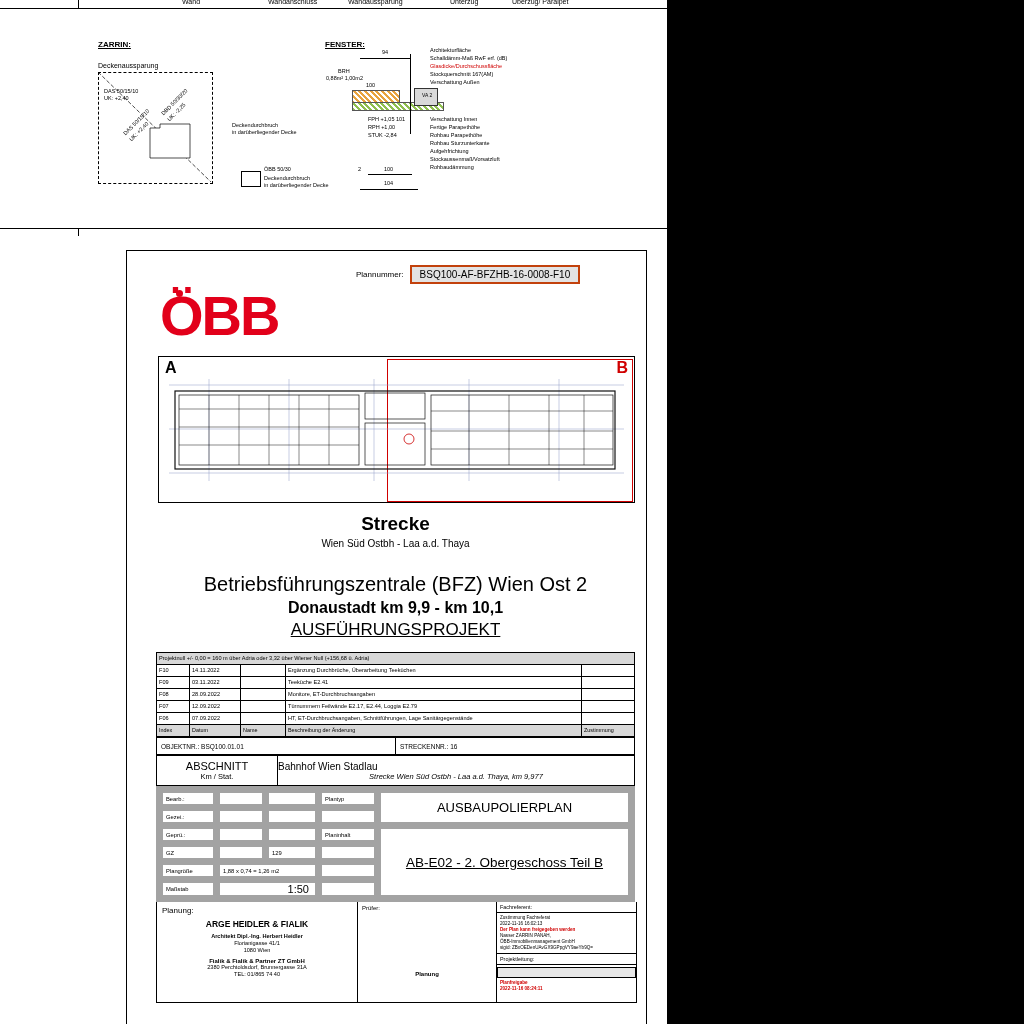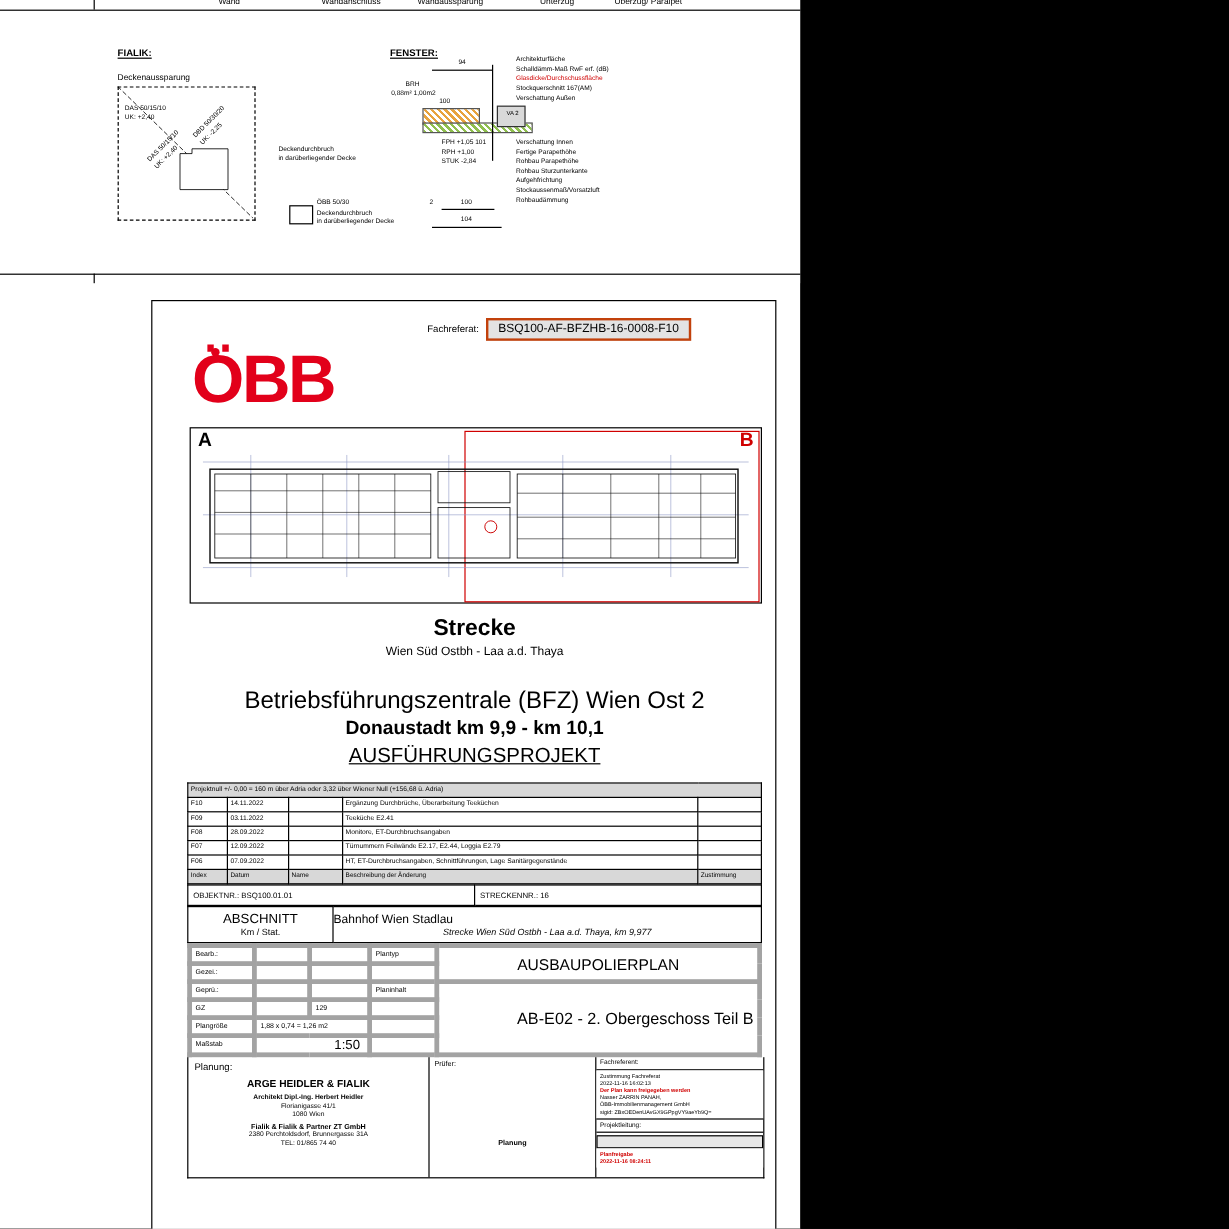--- a/index.html
+++ b/index.html
@@ -73,27 +73,27 @@
 
   .absch{width:479px;font-size:8px;}
   .absch td{border:1px solid #000;padding:0;}
   .absch .c-left{width:120px;text-align:center;vertical-align:middle;}
   .abschnitt-t{font-size:11px;font-weight:normal;padding:4px 0 0 0;}
   .abschnitt-s{font-size:7.5px;padding-bottom:4px;}
   .bf-t{font-size:10px;padding:3px 0 0 0;}
   .bf-s{font-size:7.5px;font-style:italic;text-align:center;padding-bottom:3px;}
 
   .metatable{width:479px;font-size:5.8px;}
-  .metatable td{border:4px solid #a3a3a3;height:11px;padding:0 3px;}
+  .metatable td{border:7px solid #a3a3a3;height:11px;padding:0 3px;}
   .m-k{width:44px;}
   .m-v1{width:36px;}
   .m-v2{width:40px;}
   .m-label{width:46px;}
   .big-c{font-size:13px;text-align:center;}
-  .big-c2{font-size:13.5px;text-align:right;}
+  .big-c2{font-size:13.5px;text-align:center;text-decoration:underline;}
 
   .bottom{display:flex;width:479px;font-size:6px;border:1px solid #000;border-top:none;height:100px;}
   .bl{width:190px;border-right:1px solid #000;padding:4px 5px;}
   .bm{width:130px;border-right:1px solid #000;padding:3px 4px;}
   .br{flex:1;padding:0;}
   .fachref{background:#fff;padding:2px 3px;font-size:4.6px;line-height:6px;}
   .fachref .hl{color:#d00000;font-weight:bold;}
   .sigbox{border:1px solid #000;background:#e7e7e7;height:9px;margin-top:2px;}
   .brcell{border-bottom:1px solid #000;padding:2px 3px;font-size:5.4px;}
   .planerr{font-size:8px;margin-bottom:2px;}
@@ -110,21 +110,21 @@
 
     <div class="lbl" style="left:182px;top:-2px;">Wand</div>
     <div class="lbl" style="left:268px;top:-2px;">Wandanschluss</div>
     <div class="lbl" style="left:348px;top:-2px;">Wandaussparung</div>
     <div class="lbl" style="left:450px;top:-2px;">Unterzug</div>
     <div class="lbl" style="left:512px;top:-2px;">Überzug/ Paralpet</div>
 
     <div class="hairline" style="left:0px;top:8px;width:667px;height:1px;"></div>
     <div class="hairline" style="left:78px;top:0px;width:1px;height:8px;"></div>
 
-    <div class="lbl u b" style="left:98px;top:40px;font-size:8px;">FIALIK:</div>
+    <div class="lbl u b" style="left:98px;top:40px;font-size:8px;">ZARRIN:</div>
     <div class="lbl" style="left:98px;top:62px;">Deckenaussparung</div>
 
     <div class="deckenbox"></div>
     <svg class="diag" width="113" height="110">
       <line x1="0" y1="0" x2="113" y2="110" stroke="#000" stroke-width="0.7" stroke-dasharray="4 2"></line>
       <polyline points="52,56 62,56 62,52 92,52 92,86 52,86 52,56" fill="#fff" stroke="#000" stroke-width="0.7"></polyline>
     </svg>
     <div class="lbl rot" style="left:122px;top:132px;font-size:5.5px;">DAS 50/15/10</div>
     <div class="lbl rot" style="left:128px;top:138px;font-size:5.5px;">UK: +2,40</div>
     <div class="lbl rot" style="left:160px;top:112px;font-size:5.5px;">DBD 50/30/20</div>
@@ -185,21 +185,21 @@
     </div>
 
     <div class="hairline" style="left:0px;top:228px;width:667px;height:1px;"></div>
     <div class="hairline" style="left:78px;top:228px;width:1px;height:8px;"></div>
   </div>
 
   <div class="sheet">
     <div class="sheetinner">
 
       <div class="plannr-row">
-        <span class="plannr-label">Fachreferat:</span>
+        <span class="plannr-label">Plannummer:</span>
         <span class="plannr-box">BSQ100-AF-BFZHB-16-0008-F10</span>
       </div>
 
       <div class="logo">
         <div class="oebb">
           <span class="o">Ö<span class="dot"></span></span><span>BB</span>
         </div>
       </div>
 
       <div class="keyplan">

